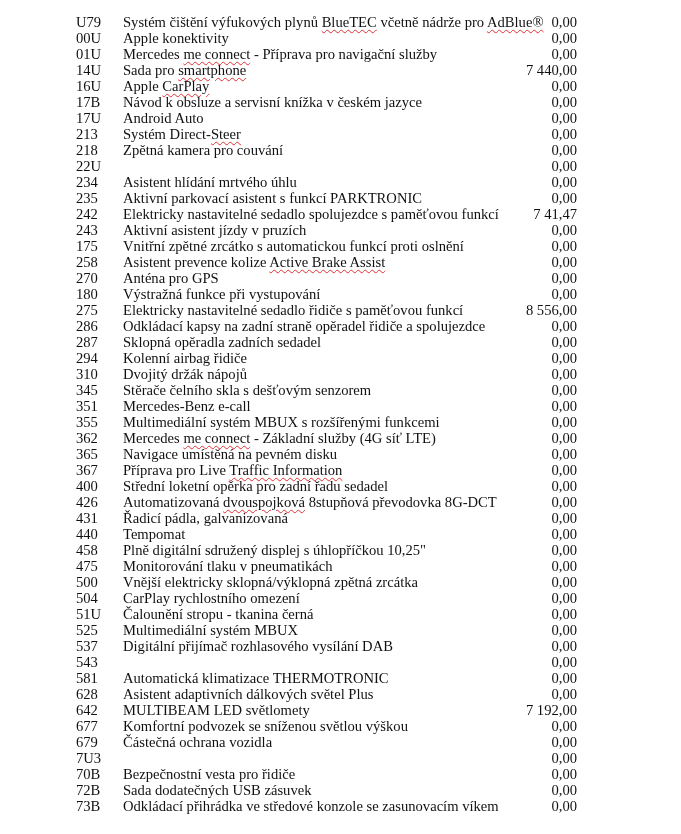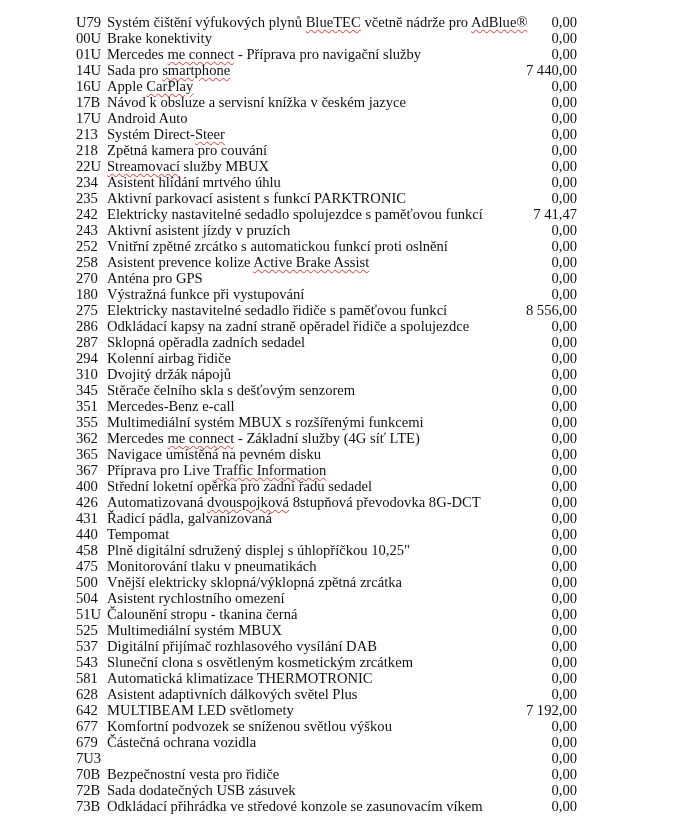--- a/index.html
+++ b/index.html
@@ -1,36 +1,36 @@
 <!DOCTYPE html>
 <html><head>
 <meta charset="utf-8">
 <style>
   html, body { margin:0; padding:0; background:#ffffff; }
   body { width:681px; height:834px; overflow:hidden; position:relative;
          font-family:"Liberation Serif", serif; font-size:14.6px; color:#111; }
   .list { position:absolute; left:0; top:14px; width:654px; }
   .row { position:relative; height:16px; line-height:16px; white-space:nowrap; }
   .code { position:absolute; left:76px; }
-  .desc { position:absolute; left:107px; }
+  .desc { position:absolute; left:123px; }
   .price { position:absolute; right:77px; text-align:center; }
   .sq { text-decoration: underline wavy #e03030; text-decoration-thickness:1px; text-underline-offset:2px; }
 </style>
 </head>
 <body>
 
 <div class="list" id="list">
     <div class="row">
       <span class="code">U79</span>
       <span class="desc">Systém čištění výfukových plynů <span class="sq">BlueTEC</span> včetně nádrže pro <span class="sq">AdBlue®</span></span>
       <span class="price">0,00</span>
     </div>
     <div class="row">
       <span class="code">00U</span>
-      <span class="desc">Brake konektivity</span>
+      <span class="desc">Apple konektivity</span>
       <span class="price">0,00</span>
     </div>
     <div class="row">
       <span class="code">01U</span>
       <span class="desc">Mercedes <span class="sq">me connect</span> - Příprava pro navigační služby</span>
       <span class="price">0,00</span>
     </div>
     <div class="row">
       <span class="code">14U</span>
       <span class="desc">Sada pro <span class="sq">smartphone</span></span>
@@ -56,21 +56,20 @@
       <span class="desc">Systém Direct-<span class="sq">Steer</span></span>
       <span class="price">0,00</span>
     </div>
     <div class="row">
       <span class="code">218</span>
       <span class="desc">Zpětná kamera pro couvání</span>
       <span class="price">0,00</span>
     </div>
     <div class="row">
       <span class="code">22U</span>
-      <span class="desc"><span class="sq">Streamovací</span> služby MBUX</span>
       <span class="price">0,00</span>
     </div>
     <div class="row">
       <span class="code">234</span>
       <span class="desc">Asistent hlídání mrtvého úhlu</span>
       <span class="price">0,00</span>
     </div>
     <div class="row">
       <span class="code">235</span>
       <span class="desc">Aktivní parkovací asistent s funkcí PARKTRONIC</span>
@@ -80,21 +79,21 @@
       <span class="code">242</span>
       <span class="desc">Elektricky nastavitelné sedadlo spolujezdce s paměťovou funkcí</span>
       <span class="price">7 41,47</span>
     </div>
     <div class="row">
       <span class="code">243</span>
       <span class="desc">Aktivní asistent jízdy v pruzích</span>
       <span class="price">0,00</span>
     </div>
     <div class="row">
-      <span class="code">252</span>
+      <span class="code">175</span>
       <span class="desc">Vnitřní zpětné zrcátko s automatickou funkcí proti oslnění</span>
       <span class="price">0,00</span>
     </div>
     <div class="row">
       <span class="code">258</span>
       <span class="desc">Asistent prevence kolize <span class="sq">Active Brake Assist</span></span>
       <span class="price">0,00</span>
     </div>
     <div class="row">
       <span class="code">270</span>
@@ -191,41 +190,40 @@
       <span class="desc">Monitorování tlaku v pneumatikách</span>
       <span class="price">0,00</span>
     </div>
     <div class="row">
       <span class="code">500</span>
       <span class="desc">Vnější elektricky sklopná/výklopná zpětná zrcátka</span>
       <span class="price">0,00</span>
     </div>
     <div class="row">
       <span class="code">504</span>
-      <span class="desc">Asistent rychlostního omezení</span>
+      <span class="desc">CarPlay rychlostního omezení</span>
       <span class="price">0,00</span>
     </div>
     <div class="row">
       <span class="code">51U</span>
       <span class="desc">Čalounění stropu - tkanina černá</span>
       <span class="price">0,00</span>
     </div>
     <div class="row">
       <span class="code">525</span>
       <span class="desc">Multimediální systém MBUX</span>
       <span class="price">0,00</span>
     </div>
     <div class="row">
       <span class="code">537</span>
       <span class="desc">Digitální přijímač rozhlasového vysílání DAB</span>
       <span class="price">0,00</span>
     </div>
     <div class="row">
       <span class="code">543</span>
-      <span class="desc">Sluneční clona s osvětleným kosmetickým zrcátkem</span>
       <span class="price">0,00</span>
     </div>
     <div class="row">
       <span class="code">581</span>
       <span class="desc">Automatická klimatizace THERMOTRONIC</span>
       <span class="price">0,00</span>
     </div>
     <div class="row">
       <span class="code">628</span>
       <span class="desc">Asistent adaptivních dálkových světel Plus</span>

